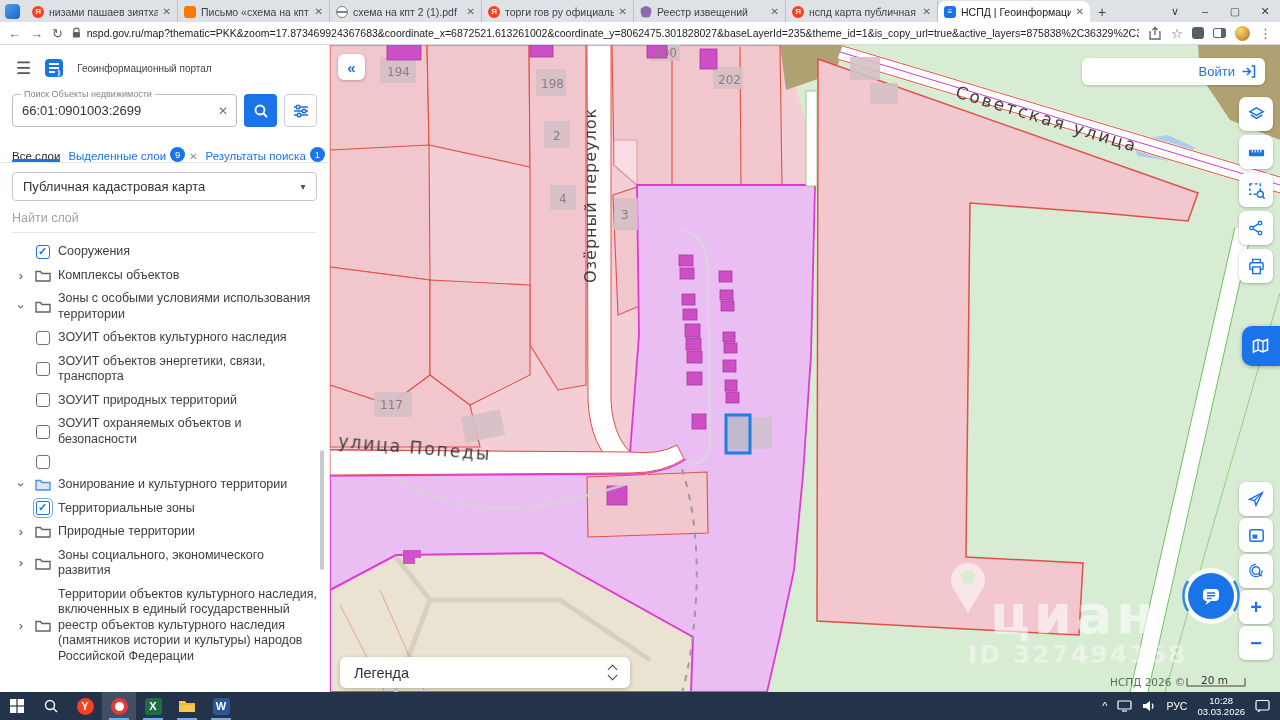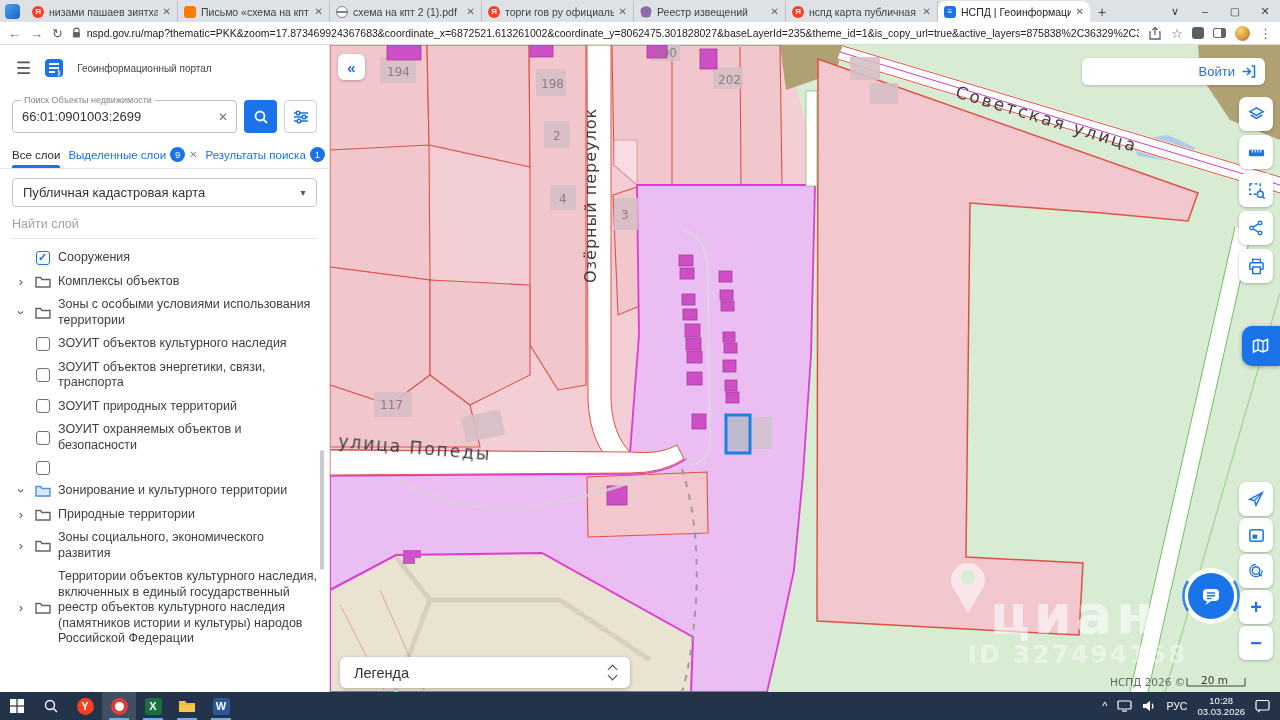--- a/index.html
+++ b/index.html
@@ -33,29 +33,29 @@
   .avatar{width:15px;height:15px;border-radius:50%;background:radial-gradient(circle at 35% 30%,#ffd66b,#c98a3b 70%)}
 
   
   .app{position:absolute;top:45px;left:0;width:1280px;height:647px;display:flex}
 
   
   .sidebar{width:330px;height:647px;background:#fff;border-right:1px solid #e0e3e7;position:relative;overflow:hidden;flex:none}
   .sb-header{display:flex;align-items:center;gap:12px;height:46px;padding:0 16px}
   .menu-ic{font-size:17px;color:#555}
   .sb-title{font-size:10px;color:#454545}
-  .sb-search{display:flex;gap:7px;margin:9px 12px 0 12px}
+  .sb-search{display:flex;gap:7px;margin:3px 12px 0 12px}
   .s-field{flex:1;position:relative;height:33px;border:1px solid #b9bfc6;border-radius:4px;display:flex;align-items:center}
   .s-label{position:absolute;top:-6px;left:8px;background:#fff;padding:0 3px;font-size:9px;color:#7c8691;white-space:nowrap}
   .s-field input{border:none;outline:none;flex:1;font-size:13px;color:#333;padding:0 4px 0 9px;font-family:inherit;min-width:0}
   .s-clear{color:#777;font-size:12px;padding-right:8px}
   .s-btn{width:33px;height:33px;background:#1a73e8;border:none;border-radius:4px;display:flex;align-items:center;justify-content:center;flex:none}
   .s-tune{width:33px;height:33px;background:#fff;border:1px solid #c9ced4;border-radius:4px;display:flex;align-items:center;justify-content:center;flex:none}
   .sb-tabs{display:flex;align-items:center;height:28px;margin-top:8px;padding:0 12px;border-bottom:1px solid #e3e6e9;font-size:11.5px;white-space:nowrap;gap:4px}
-  .sbt{display:flex;align-items:center;gap:4px;height:100%;position:relative}
+  .sbt{display:flex;align-items:flex-end;gap:4px;height:100%;position:relative}
   .sbt .lbl1{color:#333}
   .sbt.active .lbl1{color:#2b2b2b}
   .sbt.active::after{content:"";position:absolute;left:0;right:0;bottom:0;height:3px;background:#1a73e8;border-radius:2px 2px 0 0}
   .sbt.linky .lbl1{color:#1a73e8}
   .badge{min-width:15px;height:15px;border-radius:8px;background:#1a73e8;color:#fff;font-size:9.5px;display:flex;align-items:center;justify-content:center;padding:0 3px}
   .sbt .x{color:#888;font-size:10px}
   .sp1{width:14px}.sp2{width:16px}
   .sb-select{margin:9px 12px 0 12px;height:29px;border:1px solid #c2c7cd;border-radius:4px;display:flex;align-items:center}
   .sb-select .val{flex:1;font-size:13px;color:#333;padding-left:10px;white-space:nowrap;overflow:hidden}
   .sb-select .dd{width:26px;text-align:center;color:#555;font-size:10px}
@@ -305,20 +305,27 @@
           <div class="row">
     <span class="chev down">›</span>
     <span class="ico">
               <svg width="16" height="13" viewBox="0 0 16 13">
                 <path d="M1 2.5 h4.5 l1.5 2 H15 V12 H1 Z" fill="#d9e9fb" stroke="#4a90e2" stroke-width="1.4"></path>
               </svg>
             </span>
     <span class="lbl">Зонирование и культурного территории</span>
   </div>
           <div class="row">
+    <span class="chev"></span>
+    <span class="ico">
+              <span class="cb on focus"></span>
+            </span>
+    <span class="lbl">Территориальные зоны</span>
+  </div>
+          <div class="row">
     <span class="chev">›</span>
     <span class="ico">
               <svg width="16" height="13" viewBox="0 0 16 13">
                 <path d="M1 2.5 h4.5 l1.5 2 H15 V12 H1 Z" fill="#fff" stroke="#5f6368" stroke-width="1.4"></path>
               </svg>
             </span>
     <span class="lbl">Природные территории</span>
   </div>
           <div class="row">
     <span class="chev">›</span>

